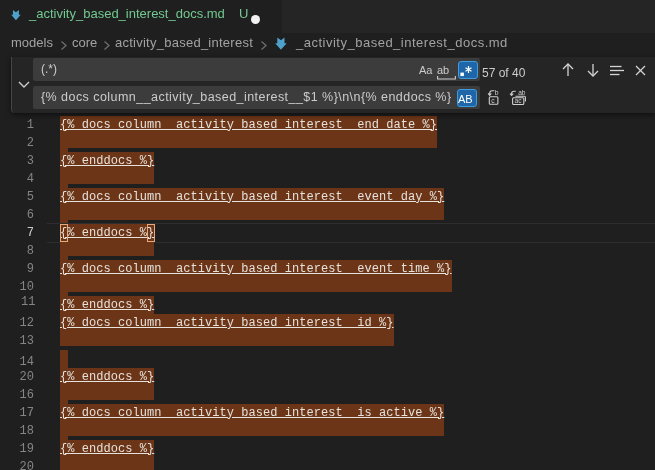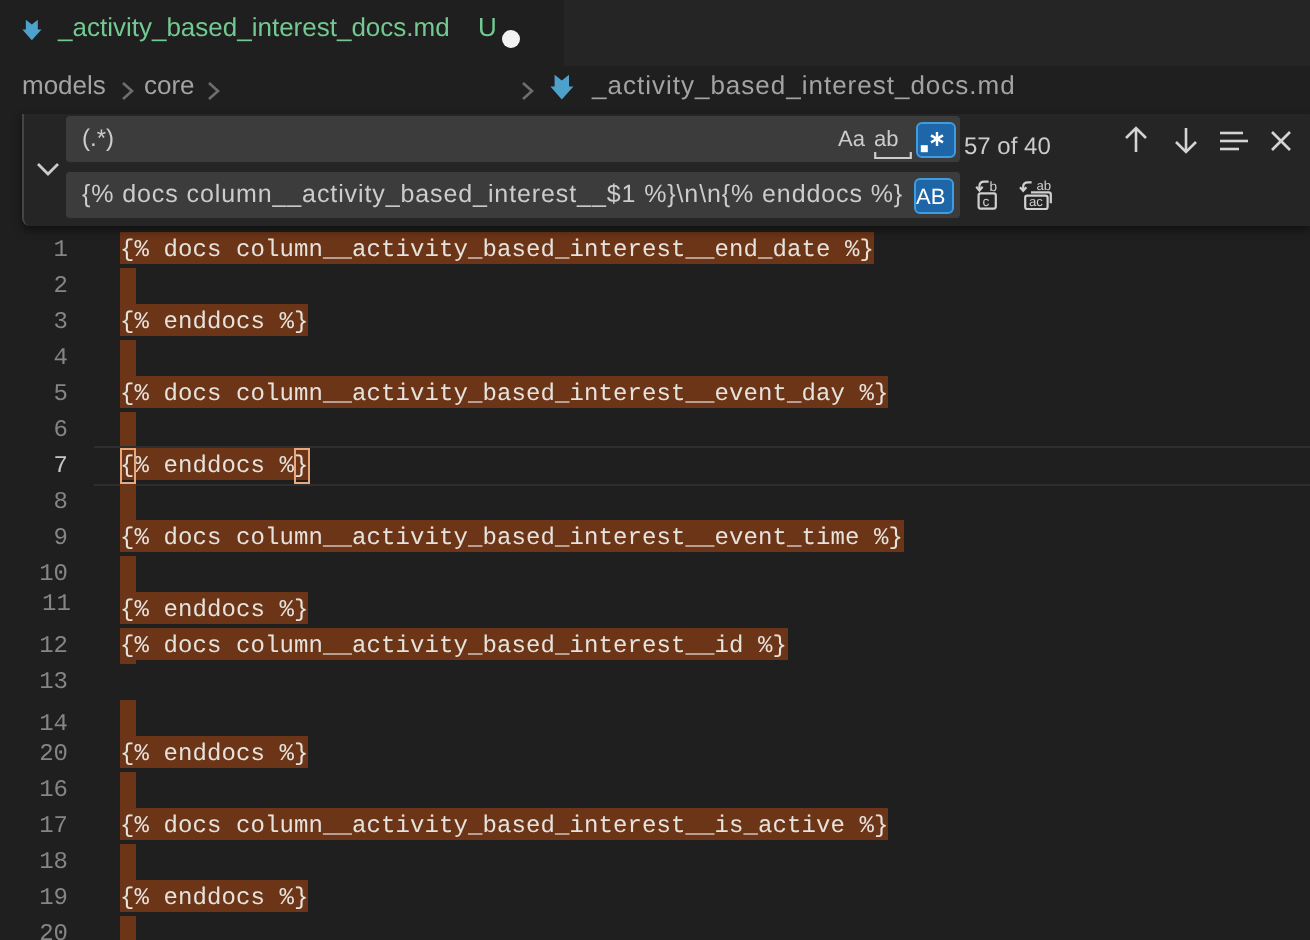--- a/index.html
+++ b/index.html
@@ -12,21 +12,21 @@
 #fname { position:absolute; left:29px; top:6px; font-size:13px; color:#73c991; }
 #ustat { position:absolute; left:239px; top:6px; font-size:13px; color:#73c991; }
 #dot { position:absolute; left:251px; top:14.5px; width:9px; height:9px; border-radius:50%; background:#f2f2f2; }
 
 #crumbs { position:absolute; left:0; top:33px; width:584px; height:24px; background:#1f1f1f; font-size:13px; color:#a3a3a3; }
 #crumbs span.t { position:absolute; top:2px; }
 
 #editor { position:absolute; left:0; top:56px; width:655px; height:414px; background:#1f1f1f; }
 .ln { position:absolute; left:0; width:34px; text-align:right; font-family:"Liberation Mono",monospace; font-size:12px; line-height:18px; color:#858585; }
 .code { position:absolute; left:60px; font-family:"Liberation Mono",monospace; font-size:12px; line-height:18px; color:#e6e2dc; white-space:pre; letter-spacing:0.05px; }
-.hl { background:#6c3517; display:inline-block; height:16px; }
+.hl { background:#6c3517; display:inline-block; height:32px;text-decoration:underline; }
 .hlempty { position:absolute; left:60px; width:7.5px; height:18px; background:#6c3517; }
 
 #findw { position:absolute; left:11px; top:57px; width:644px; height:56px; background:#252526; border-left:1px solid #454545; border-bottom-left-radius:4px; box-shadow:0 2px 5px rgba(0,0,0,.5); }
 .finput { position:absolute; left:21px; width:447px; height:23px; background:#3c3c3c; border-radius:2px; color:#cccccc; font-size:12px; }
 .finput .txt { position:absolute; left:8px; top:4px; white-space:pre; }
 .togglebtn { position:absolute; top:3px; width:20px; height:18px; border-radius:3px; color:#c8c8c8; font-size:11px; text-align:left; line-height:18px; }
 .bluebtn { background:#1e66a8; border:1px solid #3e9ce0; color:#ffffff; }
 #matchcnt { position:absolute; left:470px; top:9px; font-size:12px; color:#cccccc; }
 .wicon { position:absolute; }
 </style>
@@ -46,20 +46,21 @@
 
 <div id="crumbs">
   <span class="t" style="left:11px">models</span>
   <svg style="position:absolute;left:60px;top:7.5px" width="8" height="9" viewBox="0 0 8 9">
       <path d="M1.5 0.5 L6 4.5 L1.5 8.5" stroke="#6e6e6e" stroke-width="1.3" fill="none"></path>
     </svg>
   <span class="t" style="left:72px">core</span>
   <svg style="position:absolute;left:102.5px;top:7.5px" width="8" height="9" viewBox="0 0 8 9">
       <path d="M1.5 0.5 L6 4.5 L1.5 8.5" stroke="#6e6e6e" stroke-width="1.3" fill="none"></path>
     </svg>
+  <span class="t" style="left:115px;letter-spacing:0.25px">activity_based_interest</span>
   <svg style="position:absolute;left:260px;top:7.5px" width="8" height="9" viewBox="0 0 8 9">
       <path d="M1.5 0.5 L6 4.5 L1.5 8.5" stroke="#6e6e6e" stroke-width="1.3" fill="none"></path>
     </svg>
   <svg style="position:absolute;left:274.5px;top:3.5px" width="12" height="13" viewBox="0 0 12 13">
       <polygon points="2.3,0.4 5.9,3.2 9.5,0.4 9.5,6.2 11.7,6.2 5.9,12.7 0.2,6.2 2.3,6.2" fill="#4ea1cb"></polygon>
     </svg>
   <span class="t" style="left:296px;letter-spacing:0.5px">_activity_based_interest_docs.md</span>
 </div>
 
 <div id="editor">

